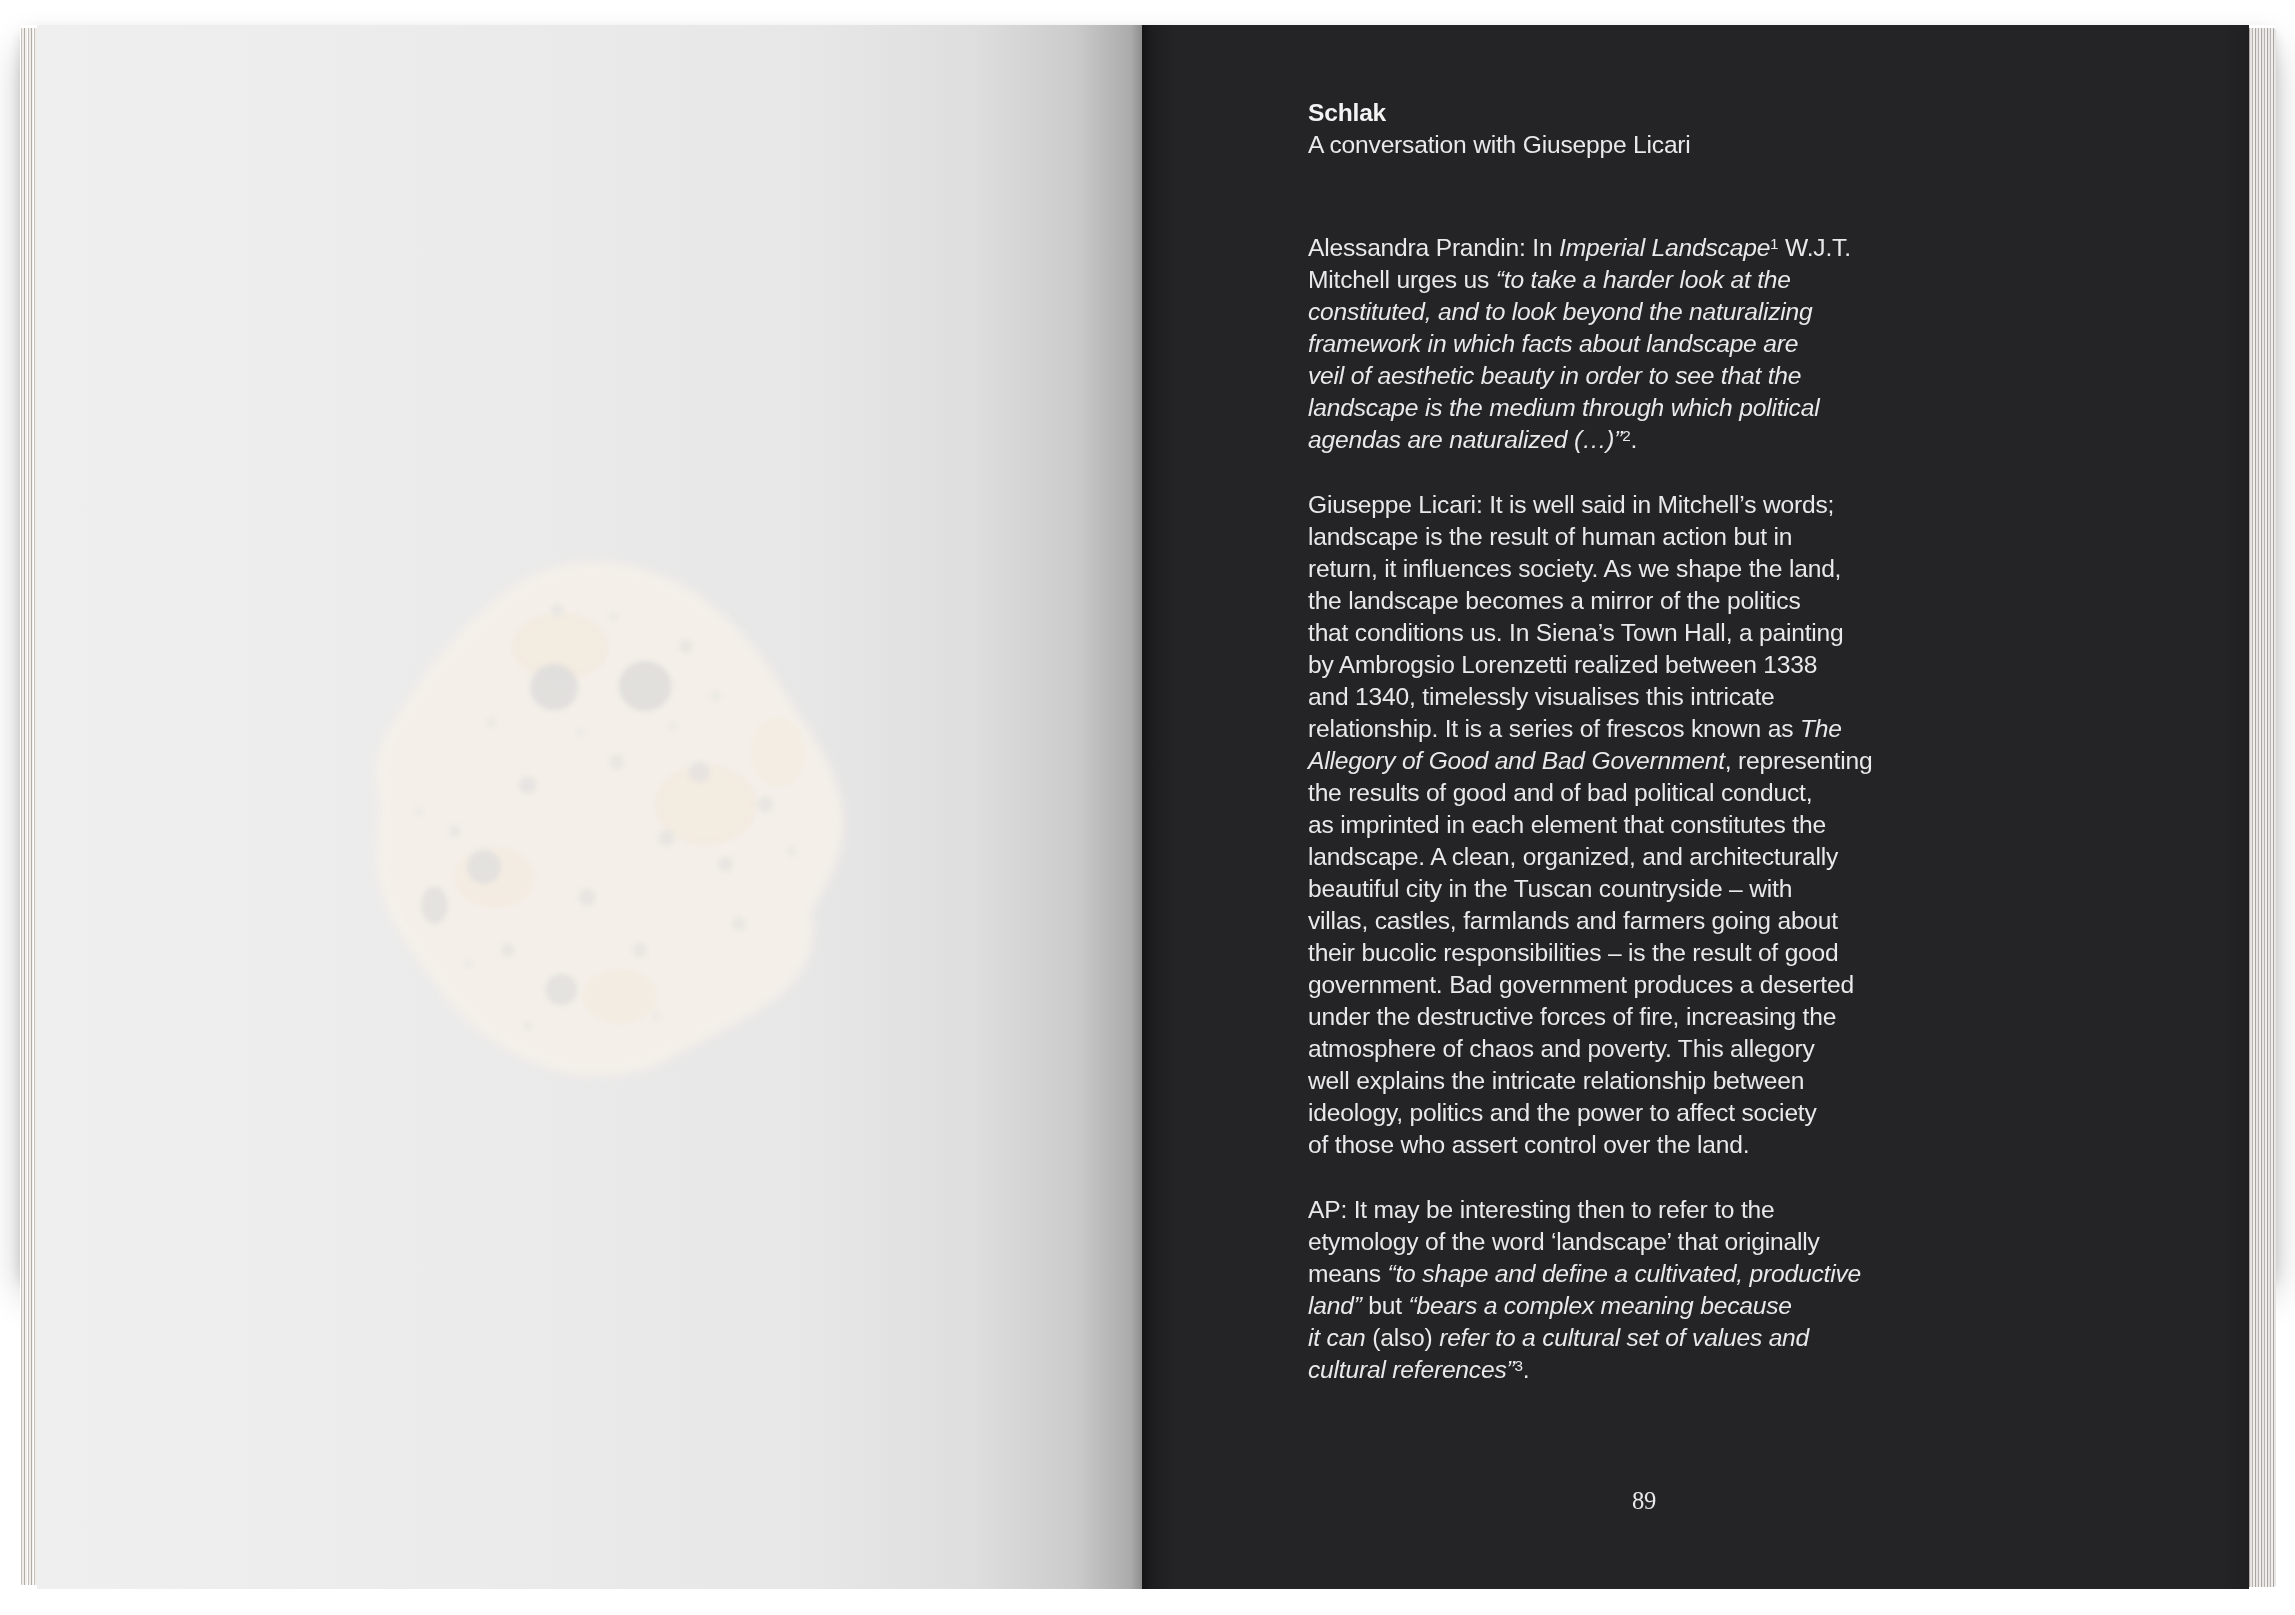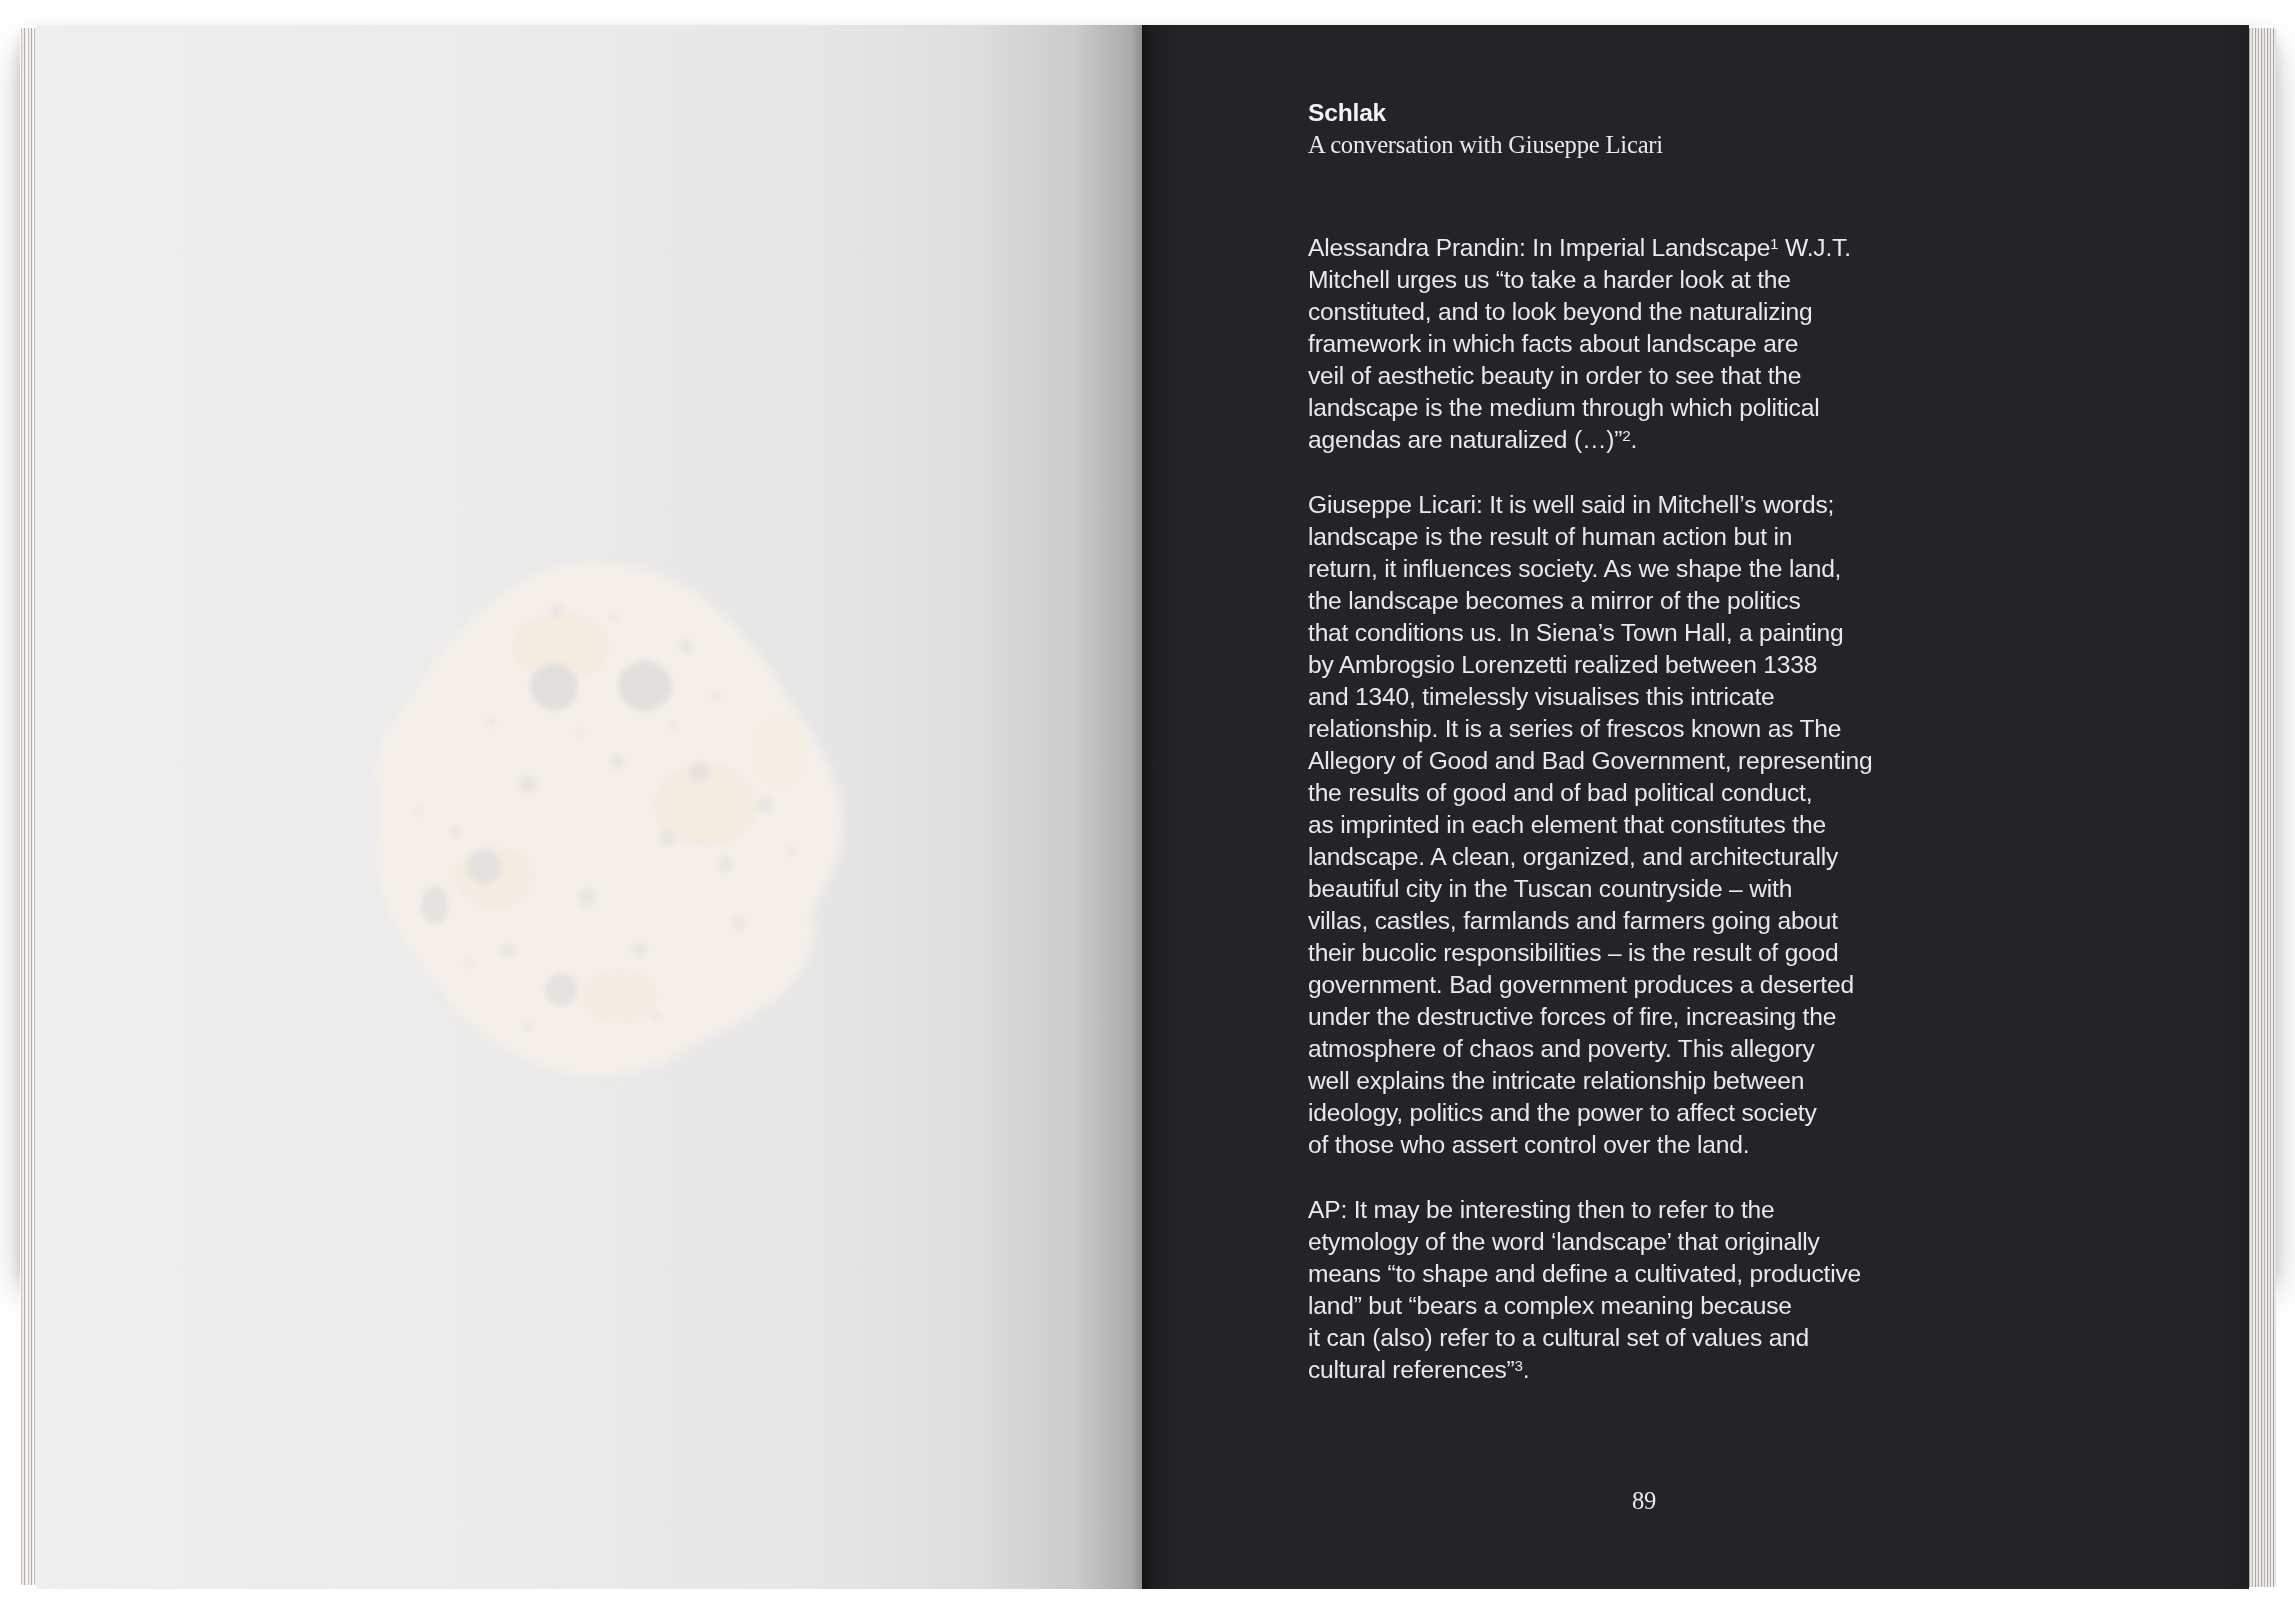--- a/index.html
+++ b/index.html
@@ -81,36 +81,35 @@
     line-height: 32px;
     font-size: 24.6px;
     letter-spacing: -0.2px;
   }
   .rp-title {
     font-weight: 700;
     color: #f3f3f3;
   }
   .rp-subtitle {
     color: #e9e9e9;
-    font-family: Liberation Serif, serif;
   }
   .rp-body {
     position: absolute;
     left: 166px;
     top: 207px;
     width: 672px;
     font-size: 24.6px;
     line-height: 32px;
     letter-spacing: -0.2px;
     color: #e9e9e9;
   }
   .para { margin: 0 0 33px 0; }
   .para:last-child { margin-bottom: 0; }
   .line { white-space: pre; height: 32px; }
-  .it { }
+  .it { font-style: italic; }
   sup {
     font-size: 62%;
     line-height: 0;
     vertical-align: baseline;
     position: relative;
     top: -0.48em;
   }
   .rp-pagenum {
     position: absolute;
     left: 166px;

